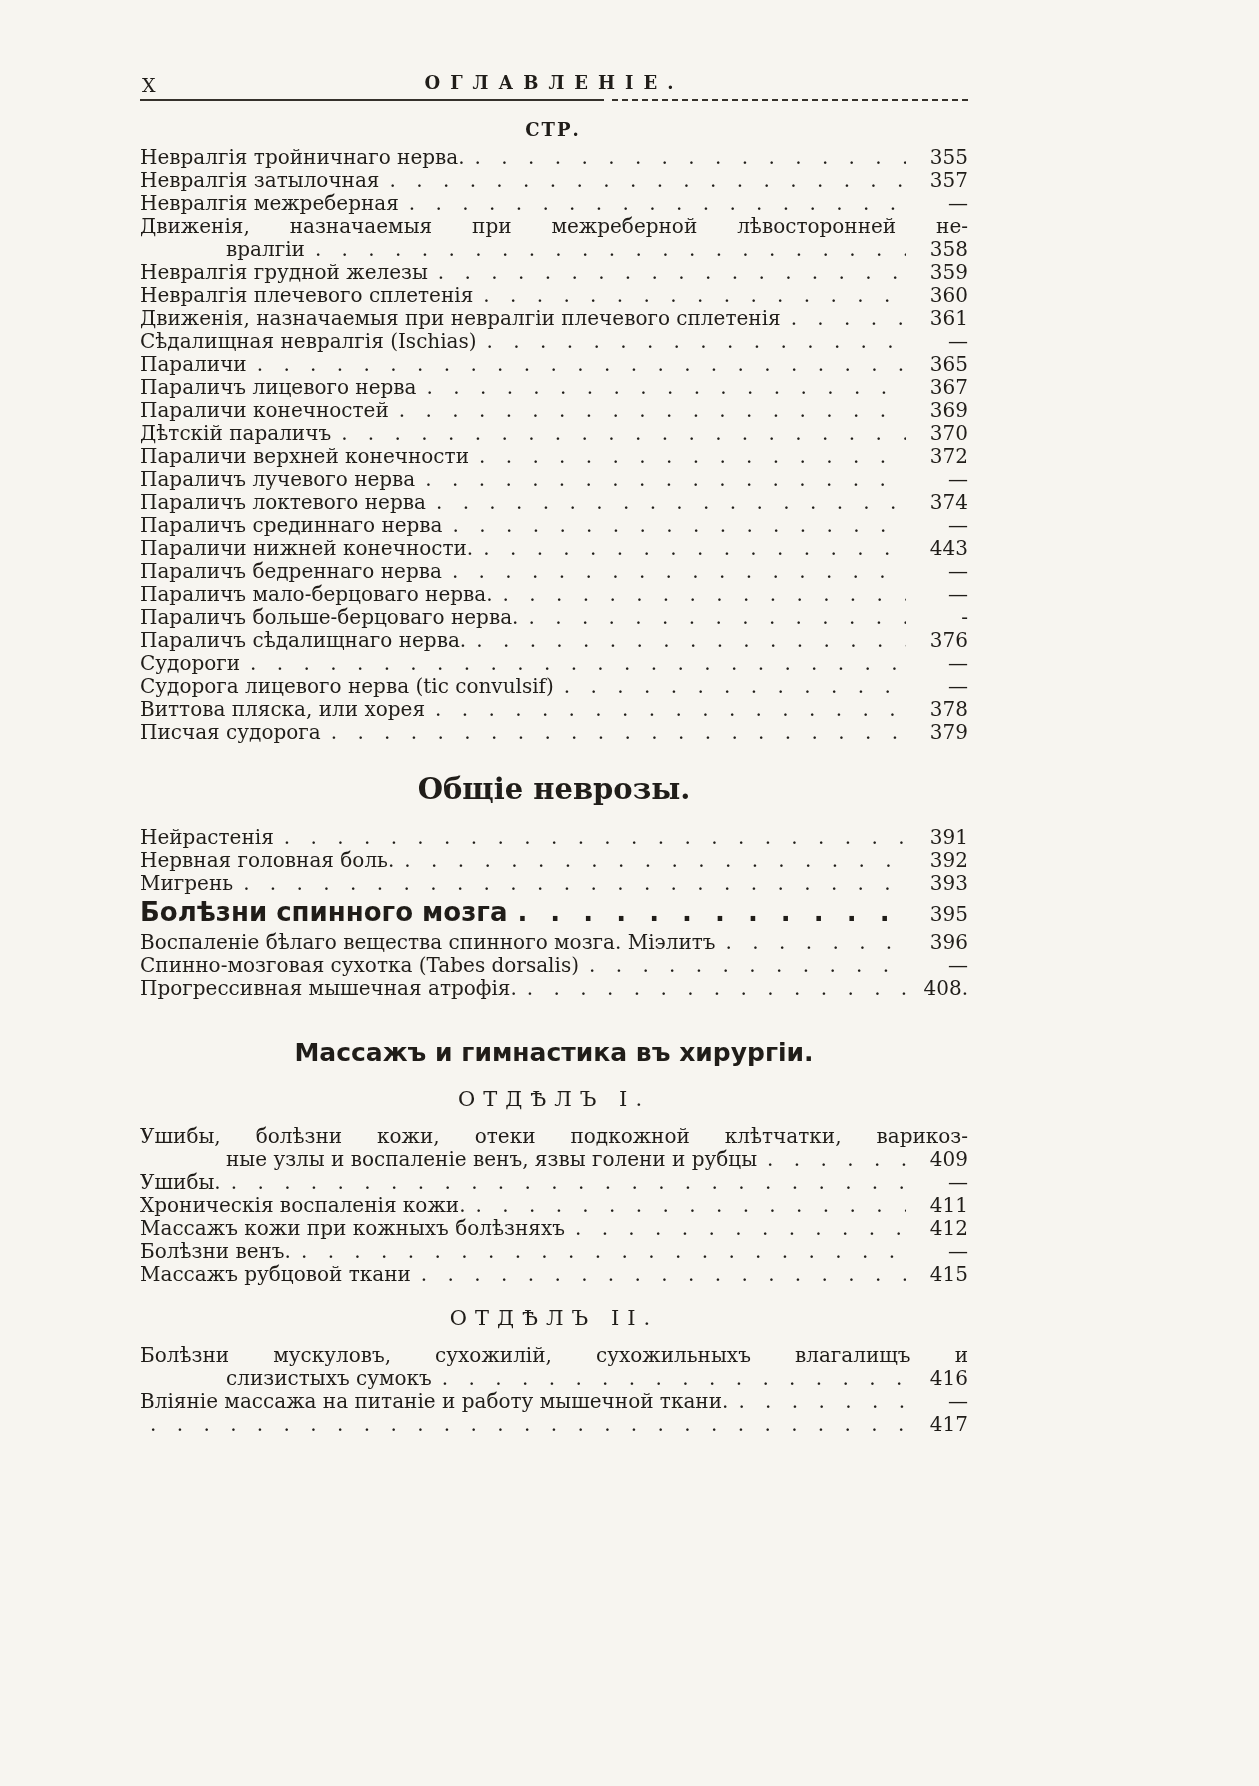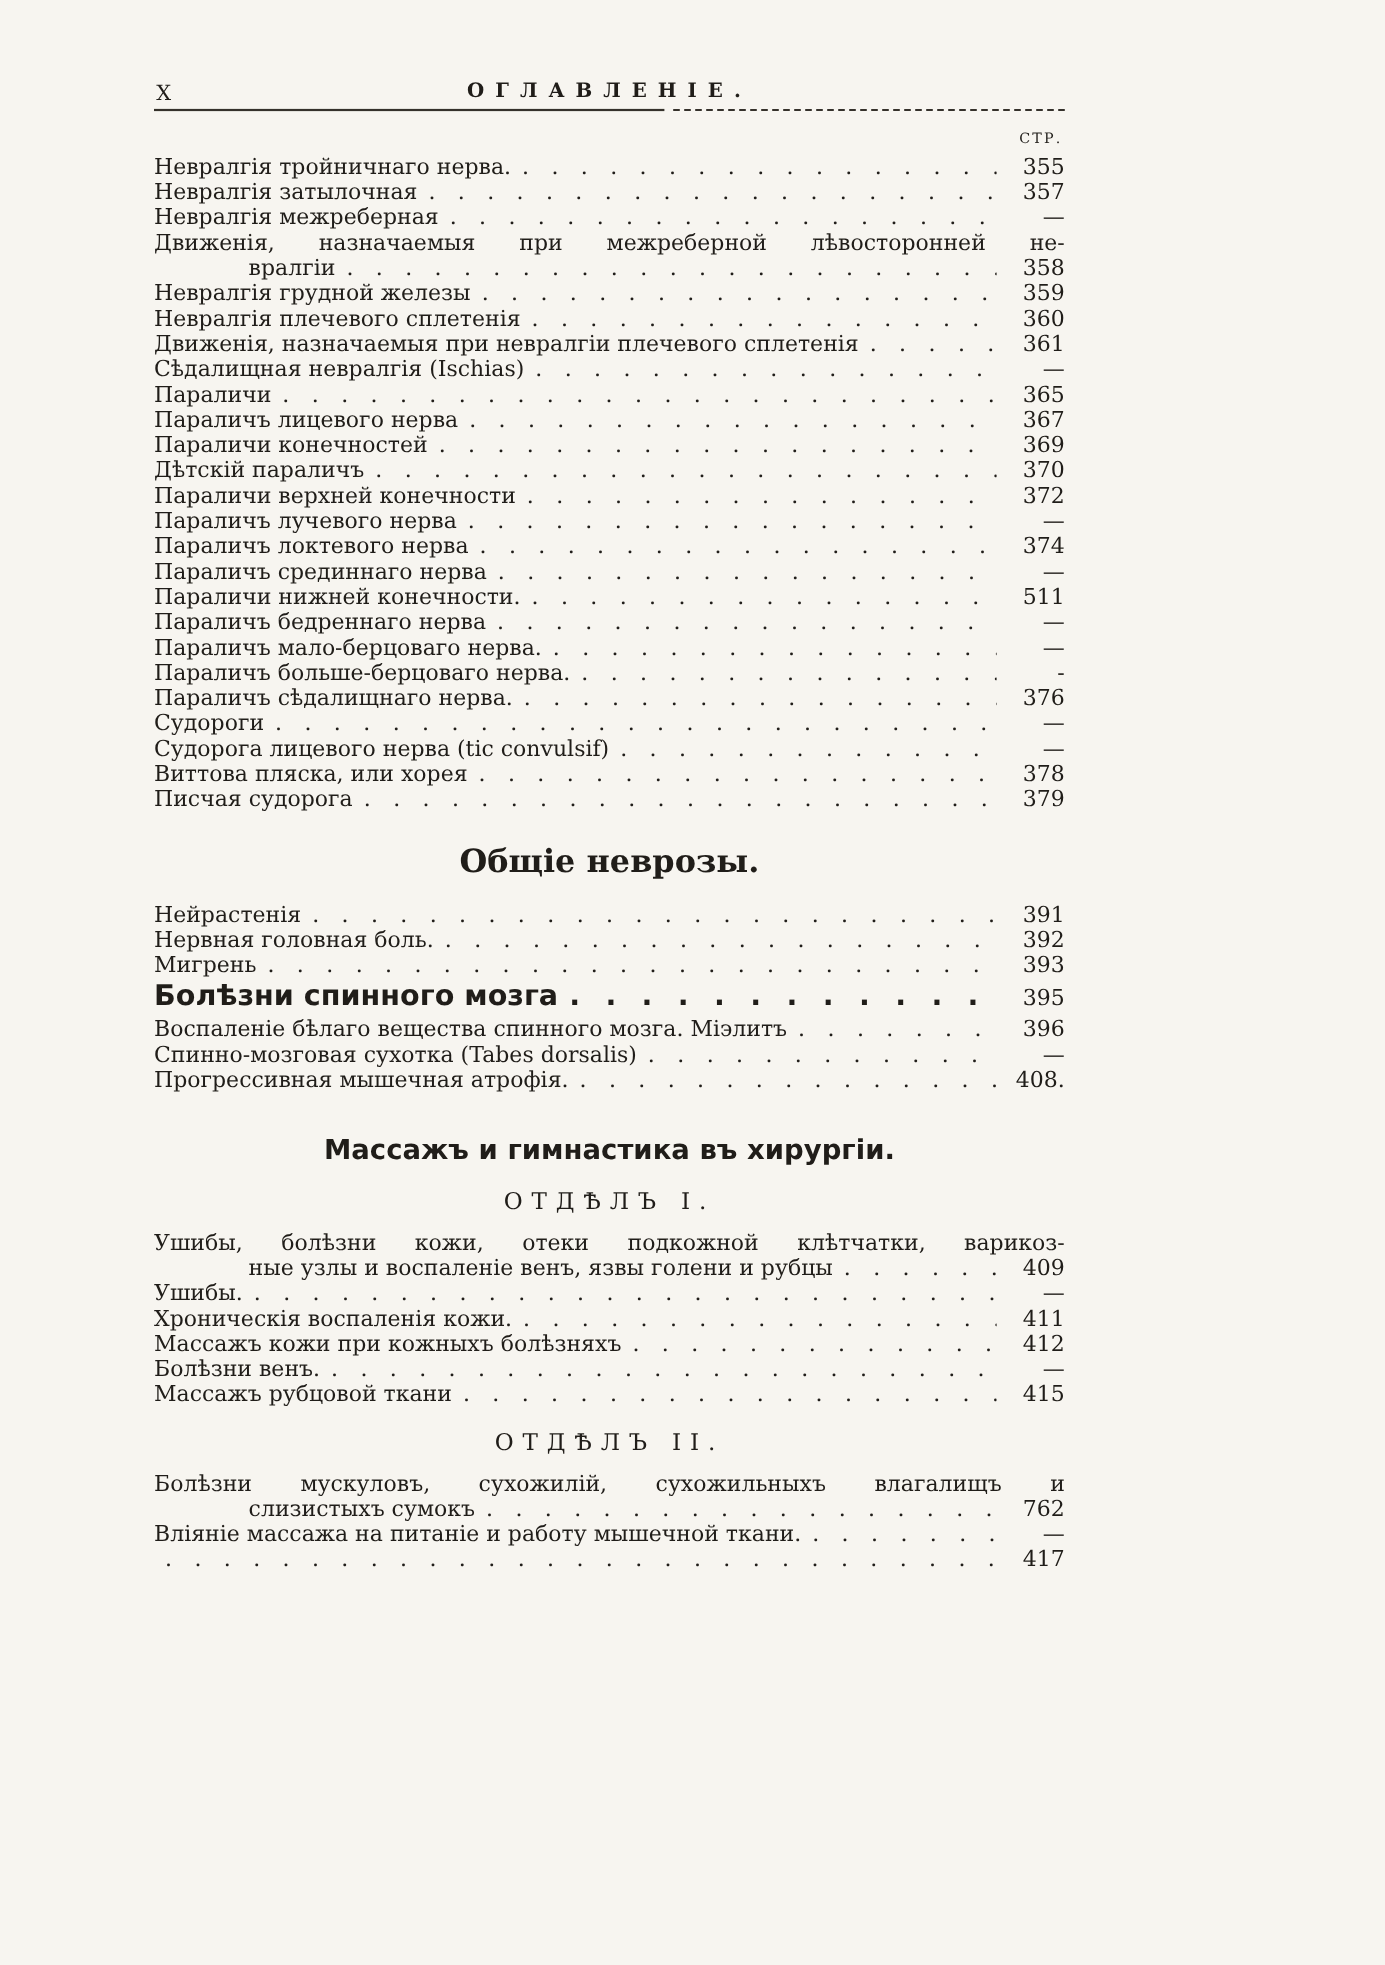--- a/index.html
+++ b/index.html
@@ -21,22 +21,23 @@
     position:absolute; left:2px; top:2px;
     font-size:19px; letter-spacing:1px;
   }
   .running-title {
     text-align:center; font-size:18px; font-weight:bold; letter-spacing:10px;
   }
   .rule { display:flex; margin-top:6px; height:4px; }
   .rule .solid { flex:0 0 56%; border-top:2px solid #35312b; }
   .rule .dashed { flex:1 1 auto; border-top:2px dashed #35312b; margin-left:8px; }
   .str-label {
-    text-align:right; font-size:13px; letter-spacing:2px; margin-top:16px;
+    text-align:center; font-size:18px; letter-spacing:2px; margin-top:16px;
     padding-right:2px;
+    font-weight:bold;
   }
   .toc { margin-top:6px; }
   .entry { font-size:20px; line-height:23px; }
   .row { display:flex; align-items:baseline; }
   .row.cont { padding-left:86px; }
   .row.full .txt {
     width:100%; text-align:justify; text-align-last:justify;
   }
   .txt { white-space:nowrap; }
   .leader {
@@ -194,21 +195,21 @@
           <div class="row">
             <span class="txt">Параличъ срединнаго нерва</span>
             <span class="leader"></span>
             <span class="pg">—</span>
           </div>
         </div>
         <div class="entry">
           <div class="row">
             <span class="txt">Параличи нижней конечности.</span>
             <span class="leader"></span>
-            <span class="pg">511</span>
+            <span class="pg">443</span>
           </div>
         </div>
         <div class="entry">
           <div class="row">
             <span class="txt">Параличъ бедреннаго нерва</span>
             <span class="leader"></span>
             <span class="pg">—</span>
           </div>
         </div>
         <div class="entry">
@@ -358,21 +359,21 @@
           </div>
         </div>
         <div class="heading spaced">ОТДѢЛЪ II.</div>
         <div class="entry">
           <div class="row full">
             <span class="txt">Болѣзни мускуловъ, сухожилій, сухожильныхъ влагалищъ и</span>
           </div>
           <div class="row cont">
             <span class="txt">слизистыхъ сумокъ</span>
             <span class="leader"></span>
-            <span class="pg">762</span>
+            <span class="pg">416</span>
           </div>
         </div>
         <div class="entry">
           <div class="row">
             <span class="txt">Вліяніе массажа на питаніе и работу мышечной ткани.</span>
             <span class="leader"></span>
             <span class="pg">—</span>
           </div>
         </div>
         <div class="entry">

